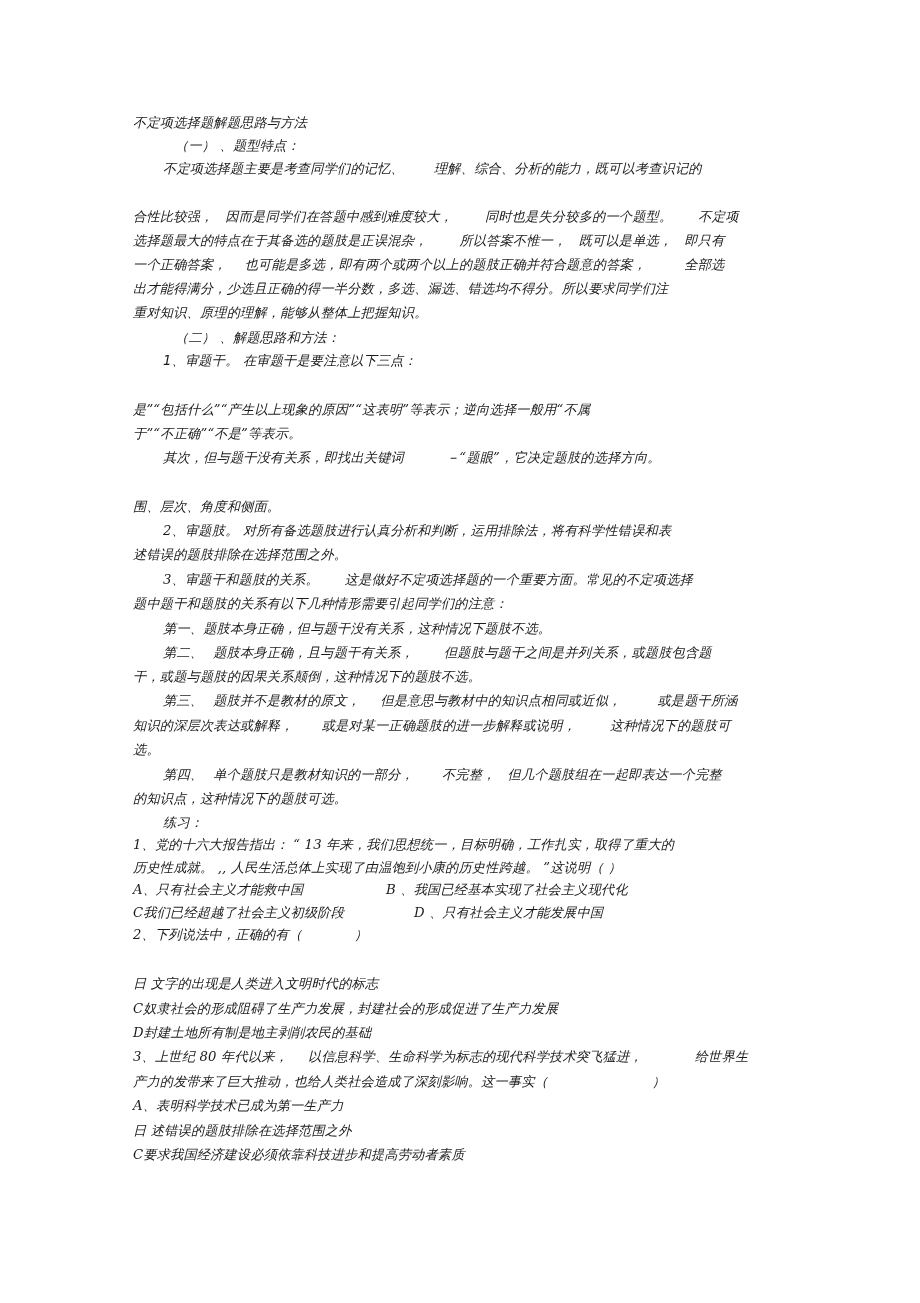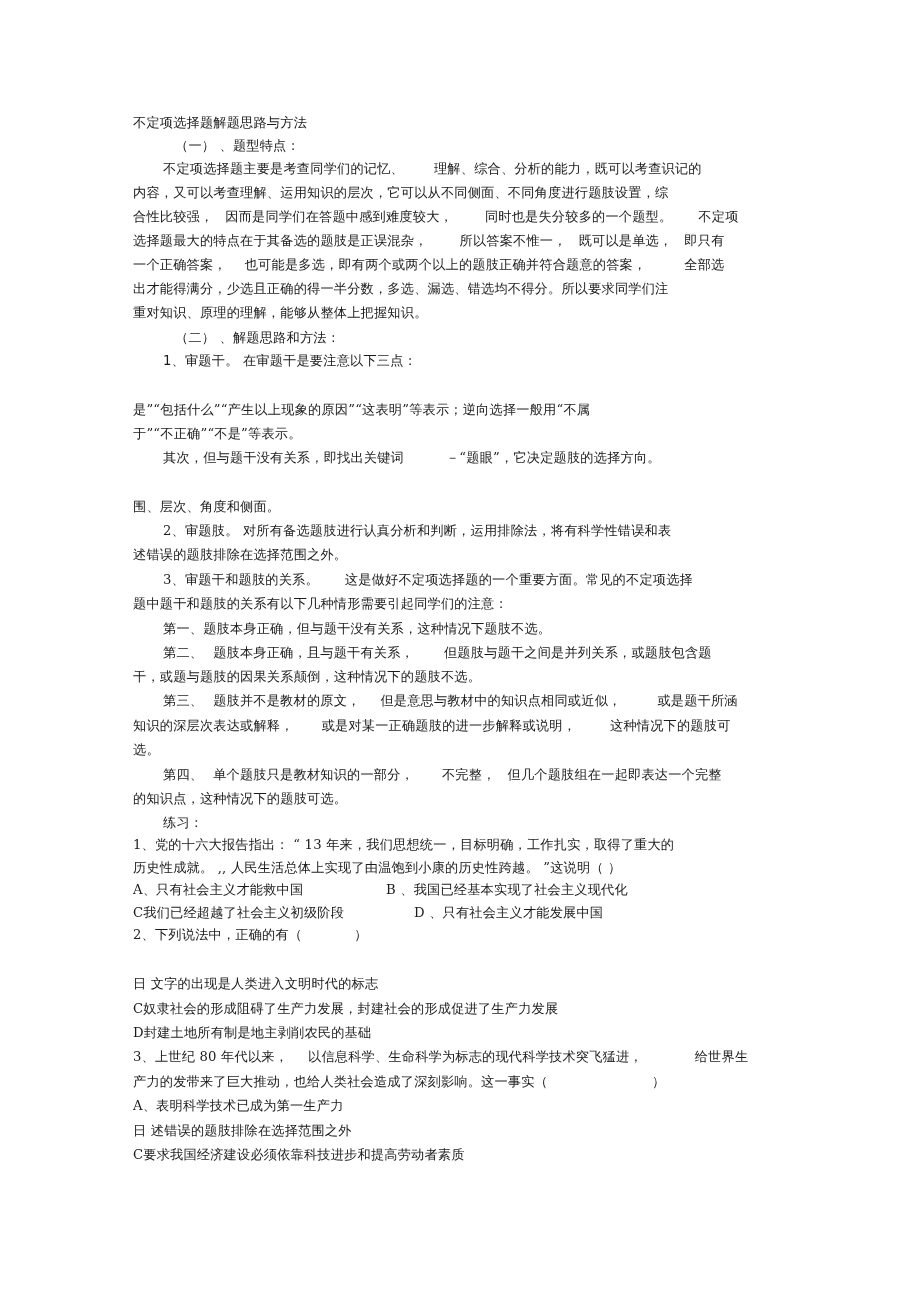--- a/index.html
+++ b/index.html
@@ -4,41 +4,38 @@
 <style>
   html, body { margin: 0; padding: 0; background: #ffffff; }
   body {
     width: 920px; height: 1303px; position: relative; overflow: hidden;
     font-family: "DejaVu Serif", "Liberation Serif", serif;
     color: #1a1a1a;
   }
   .page { position: absolute; left: 0; top: 0; width: 920px; height: 1303px; }
   .ln {
     position: absolute; left: 133px; white-space: nowrap;
-    font-size: 13.2px; line-height: 18px; letter-spacing: 0.2px;
+    font-size: 13.2px; line-height: 18px; letter-spacing: 0.2px; font-style: italic;
   }
   .ind1 { left: 163px; }
   .ind2 { left: 175px; }
   .sans { font-family: "DejaVu Sans", "Liberation Sans", sans-serif; }
   .gap { display: inline-block; }
 </style>
 </head>
 <body>
 
 <div class="page">
 
   <div class="ln" style="top:114px">不定项选择题解题思路与方法</div>
 
   <div class="ln ind2" style="top:137px">（一）  、题型特点：</div>
 
   <div class="ln ind1" style="top:160px">
     <span>不定项选择题主要是考查同学们的记忆、</span><span class="gap" style="width:30px"></span><span>理解、综合、分析的能力，既可以考查识记的</span>
-  </div>
-  <div class="ln" style="top:184px">
-    <span>内容，又可以考查理解、运用知识的层次，它可以从不同侧面、不同角度进行题肢设置，综</span>
   </div>
   <div class="ln" style="top:208px">
     <span>合性比较强，</span><span class="gap" style="width:12px"></span><span>因而是同学们在答题中感到难度较大，</span><span class="gap" style="width:32px"></span><span>同时也是失分较多的一个题型。</span><span class="gap" style="width:26px"></span><span>不定项</span>
   </div>
   <div class="ln" style="top:232px">
     <span>选择题最大的特点在于其备选的题肢是正误混杂，</span><span class="gap" style="width:32px"></span><span>所以答案不惟一，</span><span class="gap" style="width:12px"></span><span>既可以是单选，</span><span class="gap" style="width:12px"></span><span>即只有</span>
   </div>
   <div class="ln" style="top:256px">
     <span>一个正确答案，</span><span class="gap" style="width:18px"></span><span>也可能是多选，即有两个或两个以上的题肢正确并符合题意的答案，</span><span class="gap" style="width:38px"></span><span>全部选</span>
   </div>

